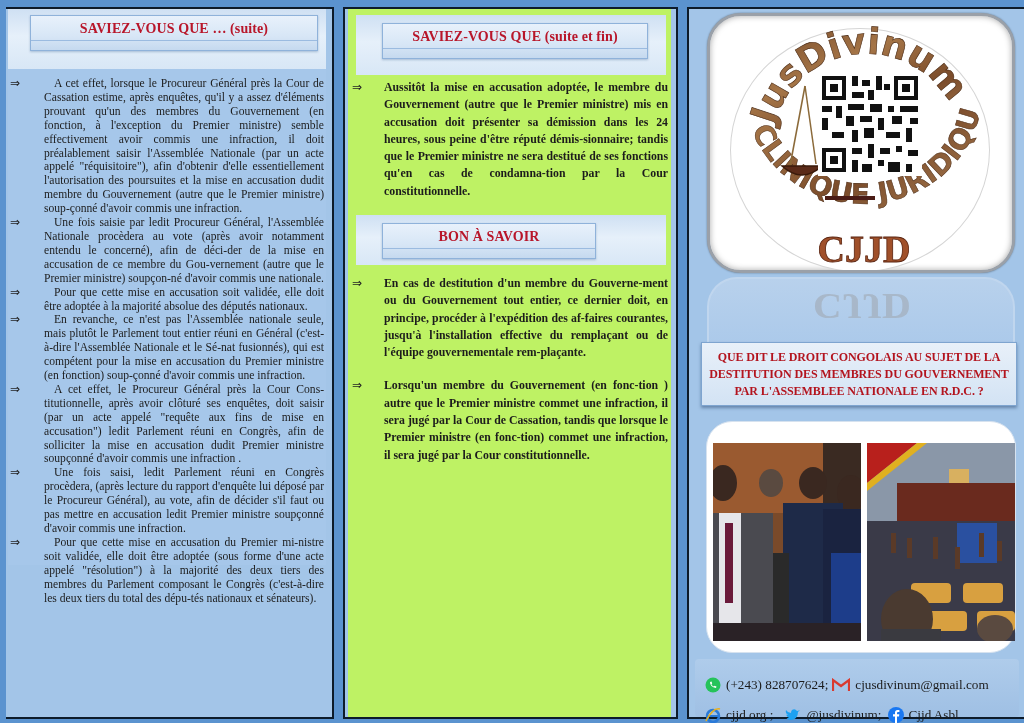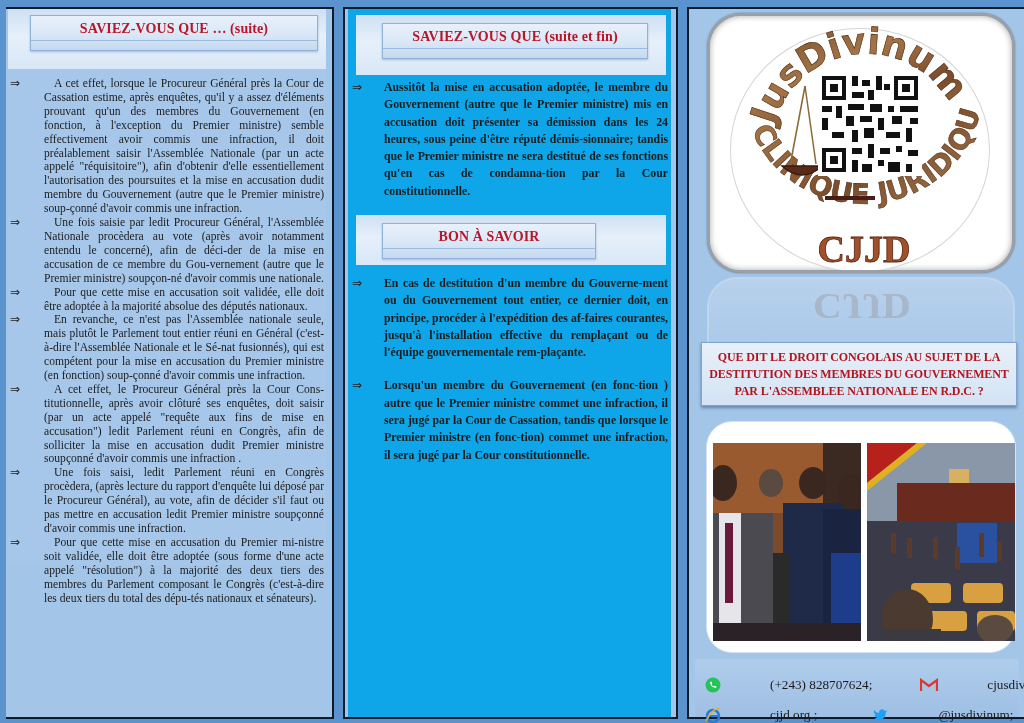--- a/index.html
+++ b/index.html
@@ -12,21 +12,21 @@
   .panel {
     position: absolute; background: #a3c5e8;
     border: 2px solid #0d1b2a;
   }
   .panel-left { left: 6px; top: 7px; width: 328px; height: 712px; border-left: none; }
   .panel-mid { left: 343px; top: 7px; width: 335px; height: 712px; }
   .panel-right { left: 687px; top: 7px; width: 337px; height: 712px; border-right: none; }
 
   
   .inner {
-    position: absolute; background: #0ea5e9;
+    position: absolute; background: #bef264;
   }
   .panel-left .inner { left: 2px; top: 0; width: 318px; height: 556px; background: #a6c7ea; }
   .panel-mid .inner { left: 3px; top: 0; width: 323px; height: 708px; }
 
   .title-band {
     position: absolute; height: 60px;
     background: linear-gradient(180deg, #cfe0f3 0%, #e6f0fa 45%, #d8e7f6 100%);
   }
   .title-box {
     position: absolute; height: 36px;
@@ -97,21 +97,21 @@
     position: absolute; left: 17px; top: 412px; width: 310px; height: 232px;
     background: #ffffff; border-radius: 26px; border: 1px solid #d6e2ef;
   }
   .photo { position: absolute; top: 21px; height: 198px; overflow: hidden; }
   .photo-left { left: 6px; width: 148px; }
   .photo-right { left: 160px; width: 148px; }
 
   .contacts { position: absolute; left: 16px; top: 665px; width: 310px; }
   .contact-line {
     display: flex; align-items: center; white-space: nowrap;
-    font-family: "Liberation Serif", serif; font-size: 13.2px; color: #1b1b1b; height: 22px; gap: 44px;
+    font-family: "Liberation Serif", serif; font-size: 13.2px; color: #1b1b1b; height: 22px;
   }
   .contact-line + .contact-line { margin-top: 8px; }
   .ico { display: inline-flex; align-items: center; justify-content: center; margin-right: 5px; }
   .ico-gap { margin-left: 6px; }
   .contact-bg {
     position: absolute; left: 6px; top: 650px; width: 324px; height: 58px;
     background: linear-gradient(180deg, #b4cfec 0%, #9dbde2 100%); opacity: 0.7;
     border-radius: 4px;
   }
 </style>

